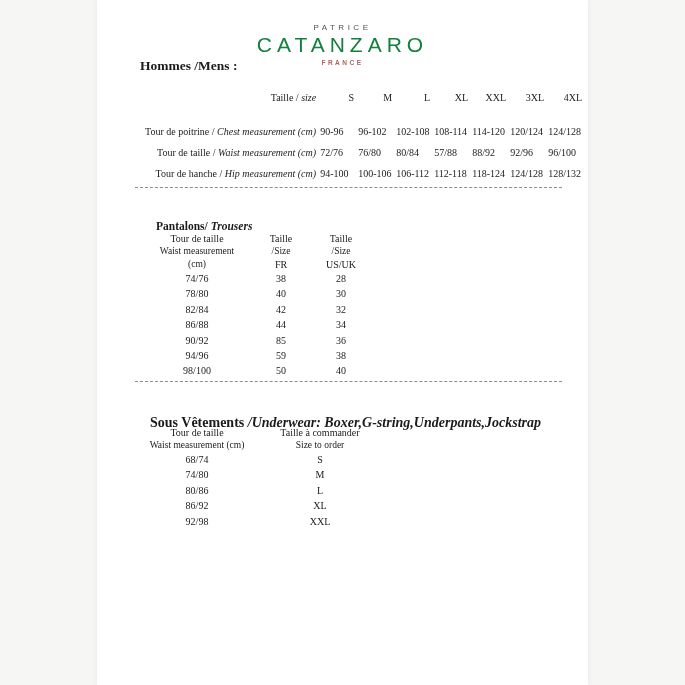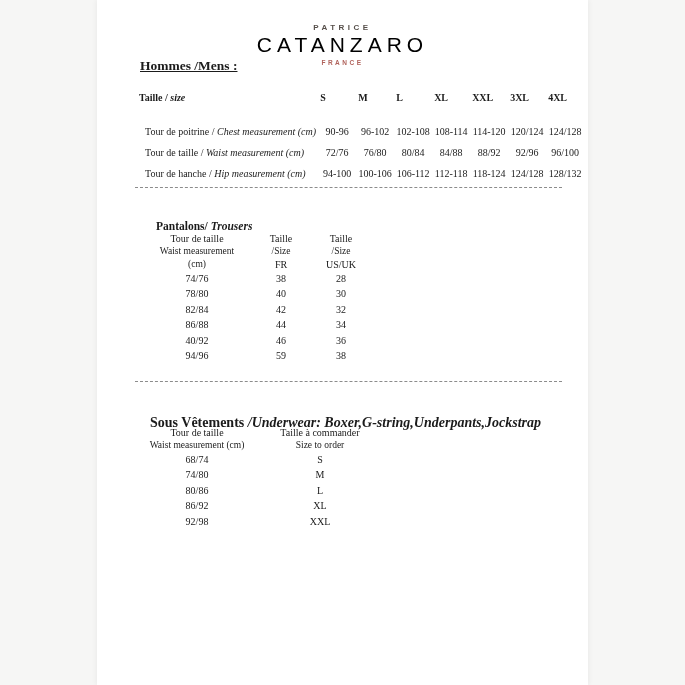--- a/index.html
+++ b/index.html
@@ -13,34 +13,34 @@
   }
   .page {
     position:absolute; left:97px; top:0;
     width:491px; height:685px;
     background:#ffffff;
     box-shadow:0 0 6px rgba(0,0,0,0.07);
   }
   
   .logo { position:absolute; top:23px; left:0; width:100%; text-align:center;
           font-family:"Liberation Sans", sans-serif; }
-  .logo-top  { font-size:8px;  letter-spacing:3.5px; color:#57504b; font-weight:bold; }
+  .logo-top  { font-size:8px;  letter-spacing:3.5px; color:#57504b; font-weight:normal; }
   .logo-main { font-size:21px; letter-spacing:5px;  color:#c23a2f; margin-top:1px; }
   .logo-bottom { font-size:6.5px; letter-spacing:2.5px; color:#b0625b; margin-top:2px; font-weight:bold; }
   
   .section-title {
     position:absolute; top:58px; left:43px; margin:0;
-    font-size:13.5px; font-weight:bold; text-decoration:underline;
+    font-size:13.5px; font-weight:bold; 
   }
   
   .size-table { position:absolute; top:92px; left:40px; border-collapse:collapse; font-size:10px; }
-  .size-table th { font-weight:bold; padding:0 2px 18px 2px; text-align:left; line-height:11px; white-space:nowrap; }
+  .size-table th { font-weight:normal; padding:0 2px 18px 2px; text-align:right; line-height:11px; white-space:nowrap; }
   .size-table th.label-col { width:170px; }
-  .size-table td { padding:5px 2px; text-align:center; line-height:11px; white-space:nowrap; min-width:34px; }
-  .size-table td.row-label { text-align:left; padding-left:8px; }
+  .size-table td { padding:5px 2px; text-align:left; line-height:11px; white-space:nowrap; min-width:34px; }
+  .size-table td.row-label { text-align:right; padding-left:8px; }
   .size-table i { font-style:italic; }
   
   .divider { position:absolute; left:38px; width:427px; height:0;
              border-top:1.5px dashed #8c8c8c; }
   .divider-1 { top:187px; }
   .divider-2 { top:381px; }
   
   .trousers-title { position:absolute; top:204px; left:43px; font-size:11.5px; margin:16px; }
   .trousers-title .fr { font-weight:bold; }
   .trousers-title .en { font-style:italic; }
@@ -64,21 +64,21 @@
   .underwear-table col.c2 { width:134px; }
   .underwear-table td { line-height:15.4px; padding:0; }
 </style>
 </head>
 <body>
 
 <div class="page">
 
   <div class="logo">
     <div class="logo-top">PATRICE</div>
-    <div class="logo-main" style="color: #000000;">CATANZARO</div>
+    <div class="logo-main" style="color: #15803d;">CATANZARO</div>
     <div class="logo-bottom">FRANCE</div>
   </div>
 
   <h2 class="section-title">Hommes /Mens :</h2>
 
   <table class="size-table">
     <thead>
       <tr>
         <th class="label-col"><span>Taille /</span> <i>size</i></th>
       <th>S</th>
@@ -99,21 +99,21 @@
           <td>108-114</td>
           <td>114-120</td>
           <td>120/124</td>
           <td>124/128</td>
         </tr>
         <tr>
           <td class="row-label"><span>Tour de taille /</span> <i>Waist measurement (cm)</i></td>
           <td>72/76</td>
           <td>76/80</td>
           <td>80/84</td>
-          <td>84/88</td>
+          <td>57/88</td>
           <td>88/92</td>
           <td>92/96</td>
           <td>96/100</td>
         </tr>
         <tr>
           <td class="row-label"><span>Tour de hanche /</span> <i>Hip measurement (cm)</i></td>
           <td>94-100</td>
           <td>100-106</td>
           <td>106-112</td>
           <td>112-118</td>
@@ -168,28 +168,33 @@
           <td>82/84</td>
           <td>42</td>
           <td>32</td>
         </tr>
         <tr>
           <td>86/88</td>
           <td>44</td>
           <td>34</td>
         </tr>
         <tr>
-          <td>40/92</td>
-          <td>46</td>
+          <td>90/92</td>
+          <td>85</td>
           <td>36</td>
         </tr>
         <tr>
           <td>94/96</td>
           <td>59</td>
           <td>38</td>
+        </tr>
+        <tr>
+          <td>98/100</td>
+          <td>50</td>
+          <td>40</td>
         </tr>
       </tbody>
   </table>
 
   <div class="divider divider-2"></div>
 
   <h3 class="underwear-title"><span>Sous Vêtements </span><span class="it">/Underwear:  Boxer,G-string,Underpants,Jockstrap</span></h3>
 
   <table class="underwear-table">
     <colgroup>

